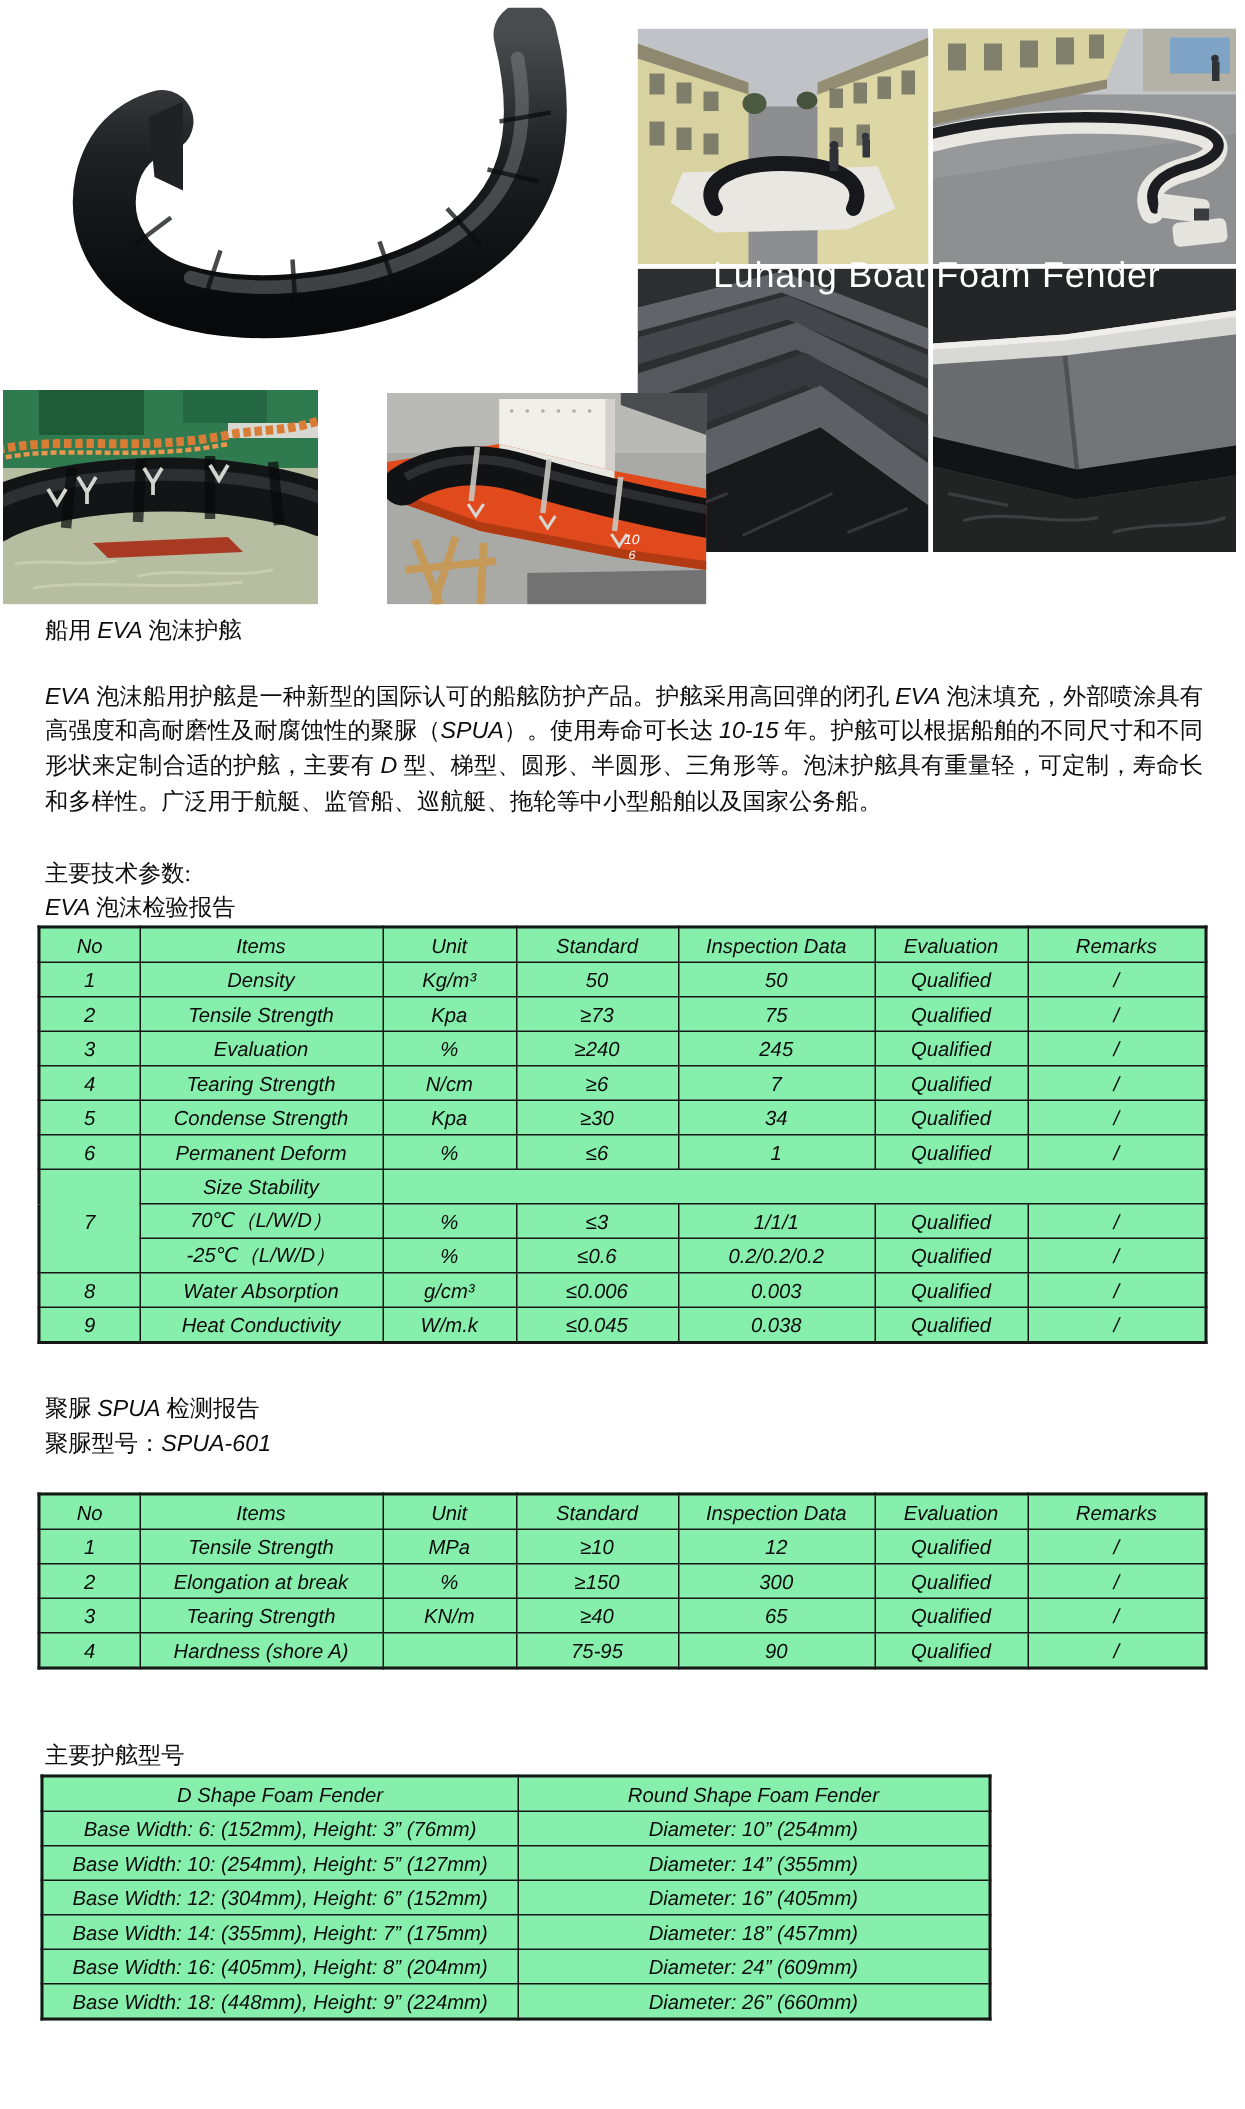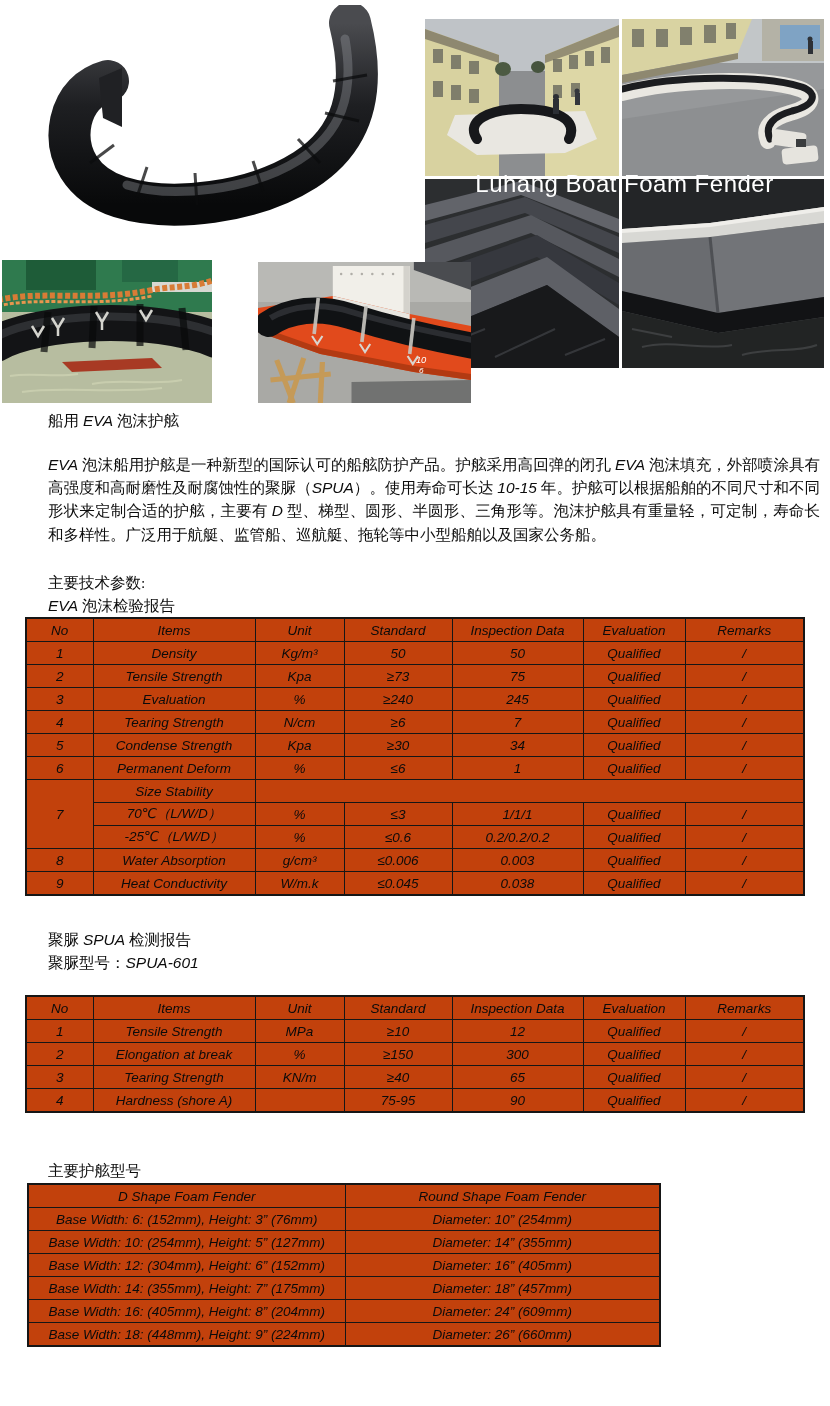--- a/index.html
+++ b/index.html
@@ -5,25 +5,25 @@
   html,body{margin:0;padding:0;background:#fff;}
   #page{position:relative;width:830px;height:1406px;background:#ffffff;overflow:hidden;
         font-family:"Liberation Serif","DejaVu Serif",serif;color:#111;}
   .photo{position:absolute;overflow:hidden;}
   .photo svg{display:block;width:100%;height:100%;}
   
   #overlay-title{position:absolute;left:425px;top:170px;width:399px;height:46px;
     text-align:center;font-family:"Liberation Sans","DejaVu Sans",sans-serif;
     font-size:24px;font-weight:400;color:#ffffff;letter-spacing:0.5px;white-space:nowrap;}
   
-  .zh{position:absolute;left:30px;font-size:15.5px;line-height:22px;color:#0d0d0d;margin-left:18px;}
+  .zh{position:absolute;left:30px;font-size:15.5px;line-height:22px;color:#0d0d0d;}
   .em{font-family:"Liberation Sans","DejaVu Sans",sans-serif;font-style:italic;}
   #intro-paragraph{width:772px;line-height:23.2px;text-align:justify;}
   
-  table.tbl{position:absolute;border-collapse:collapse;table-layout:fixed;background:#c2410c;
+  table.tbl{position:absolute;border-collapse:collapse;table-layout:fixed;background:#86efac;
     border:2px solid #161616;}
   table.tbl th,table.tbl td{border:1.5px solid #161616;padding:0 2px;height:22px;
     text-align:center;vertical-align:middle;white-space:nowrap;overflow:hidden;
     font-family:"Liberation Sans","DejaVu Sans",sans-serif;font-style:italic;
     font-size:13.5px;font-weight:400;color:#0b0b0b;}
 </style>
 </head>
 <body>
 
 <div id="page">

